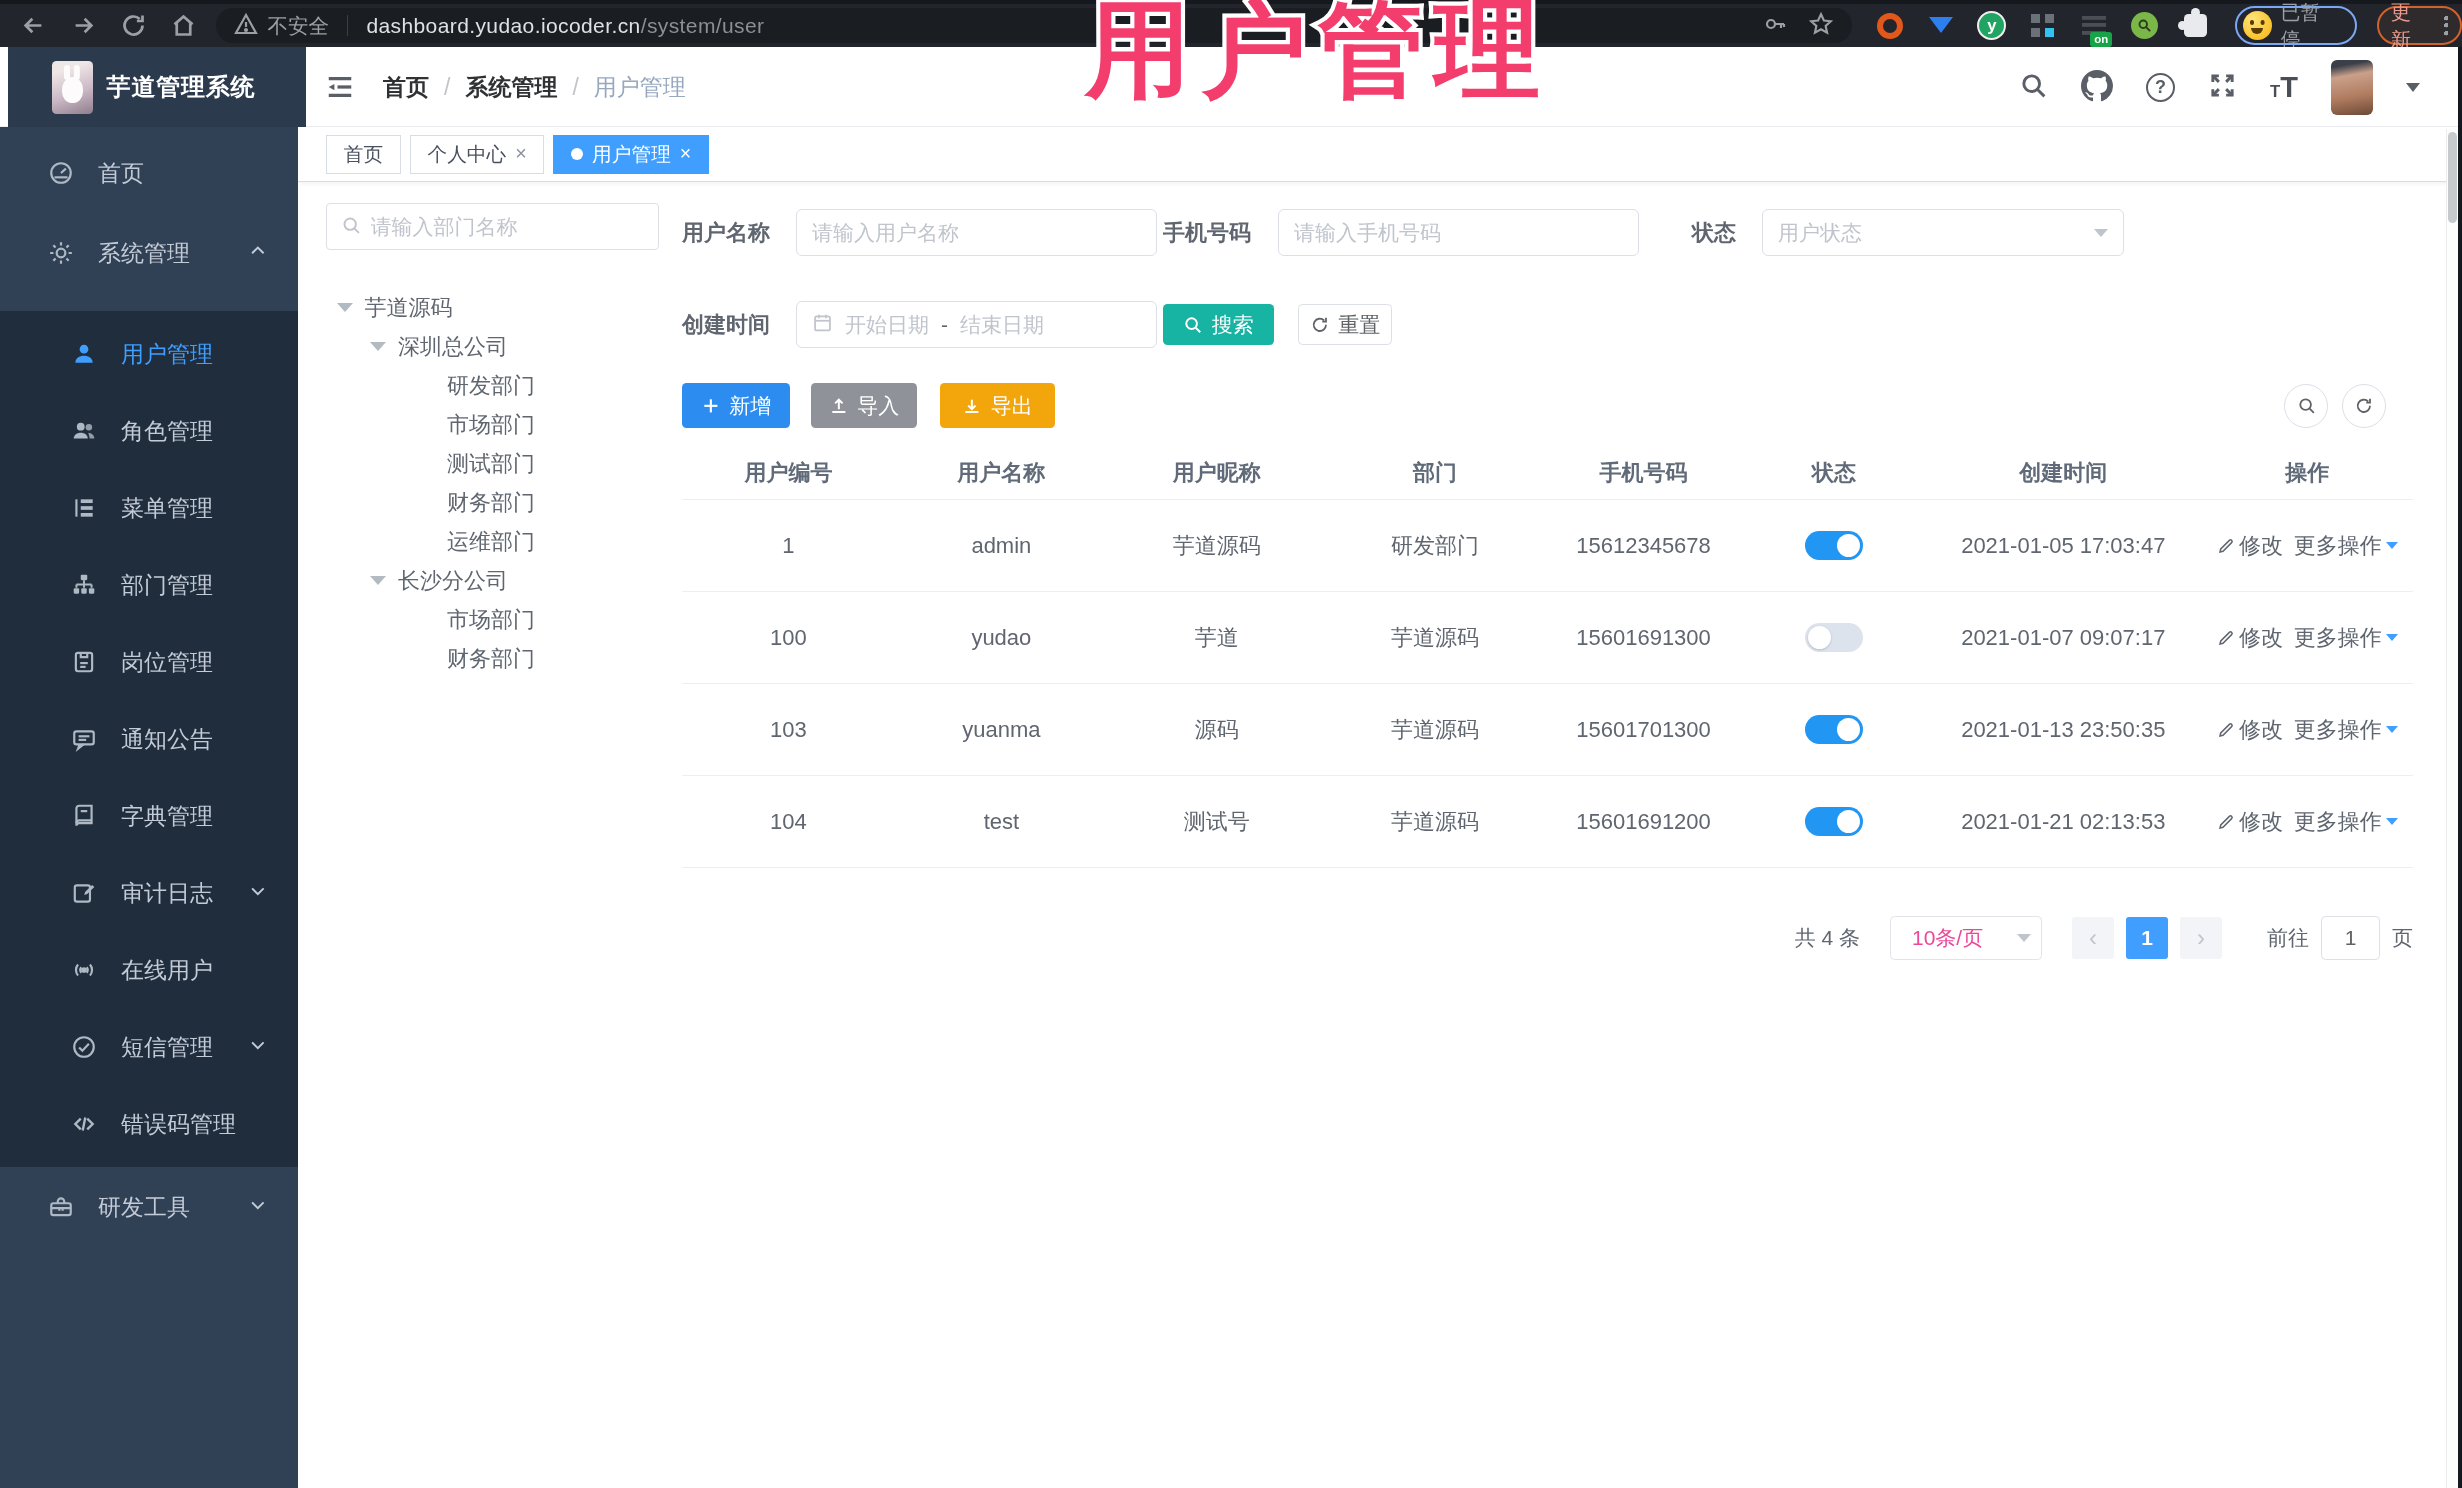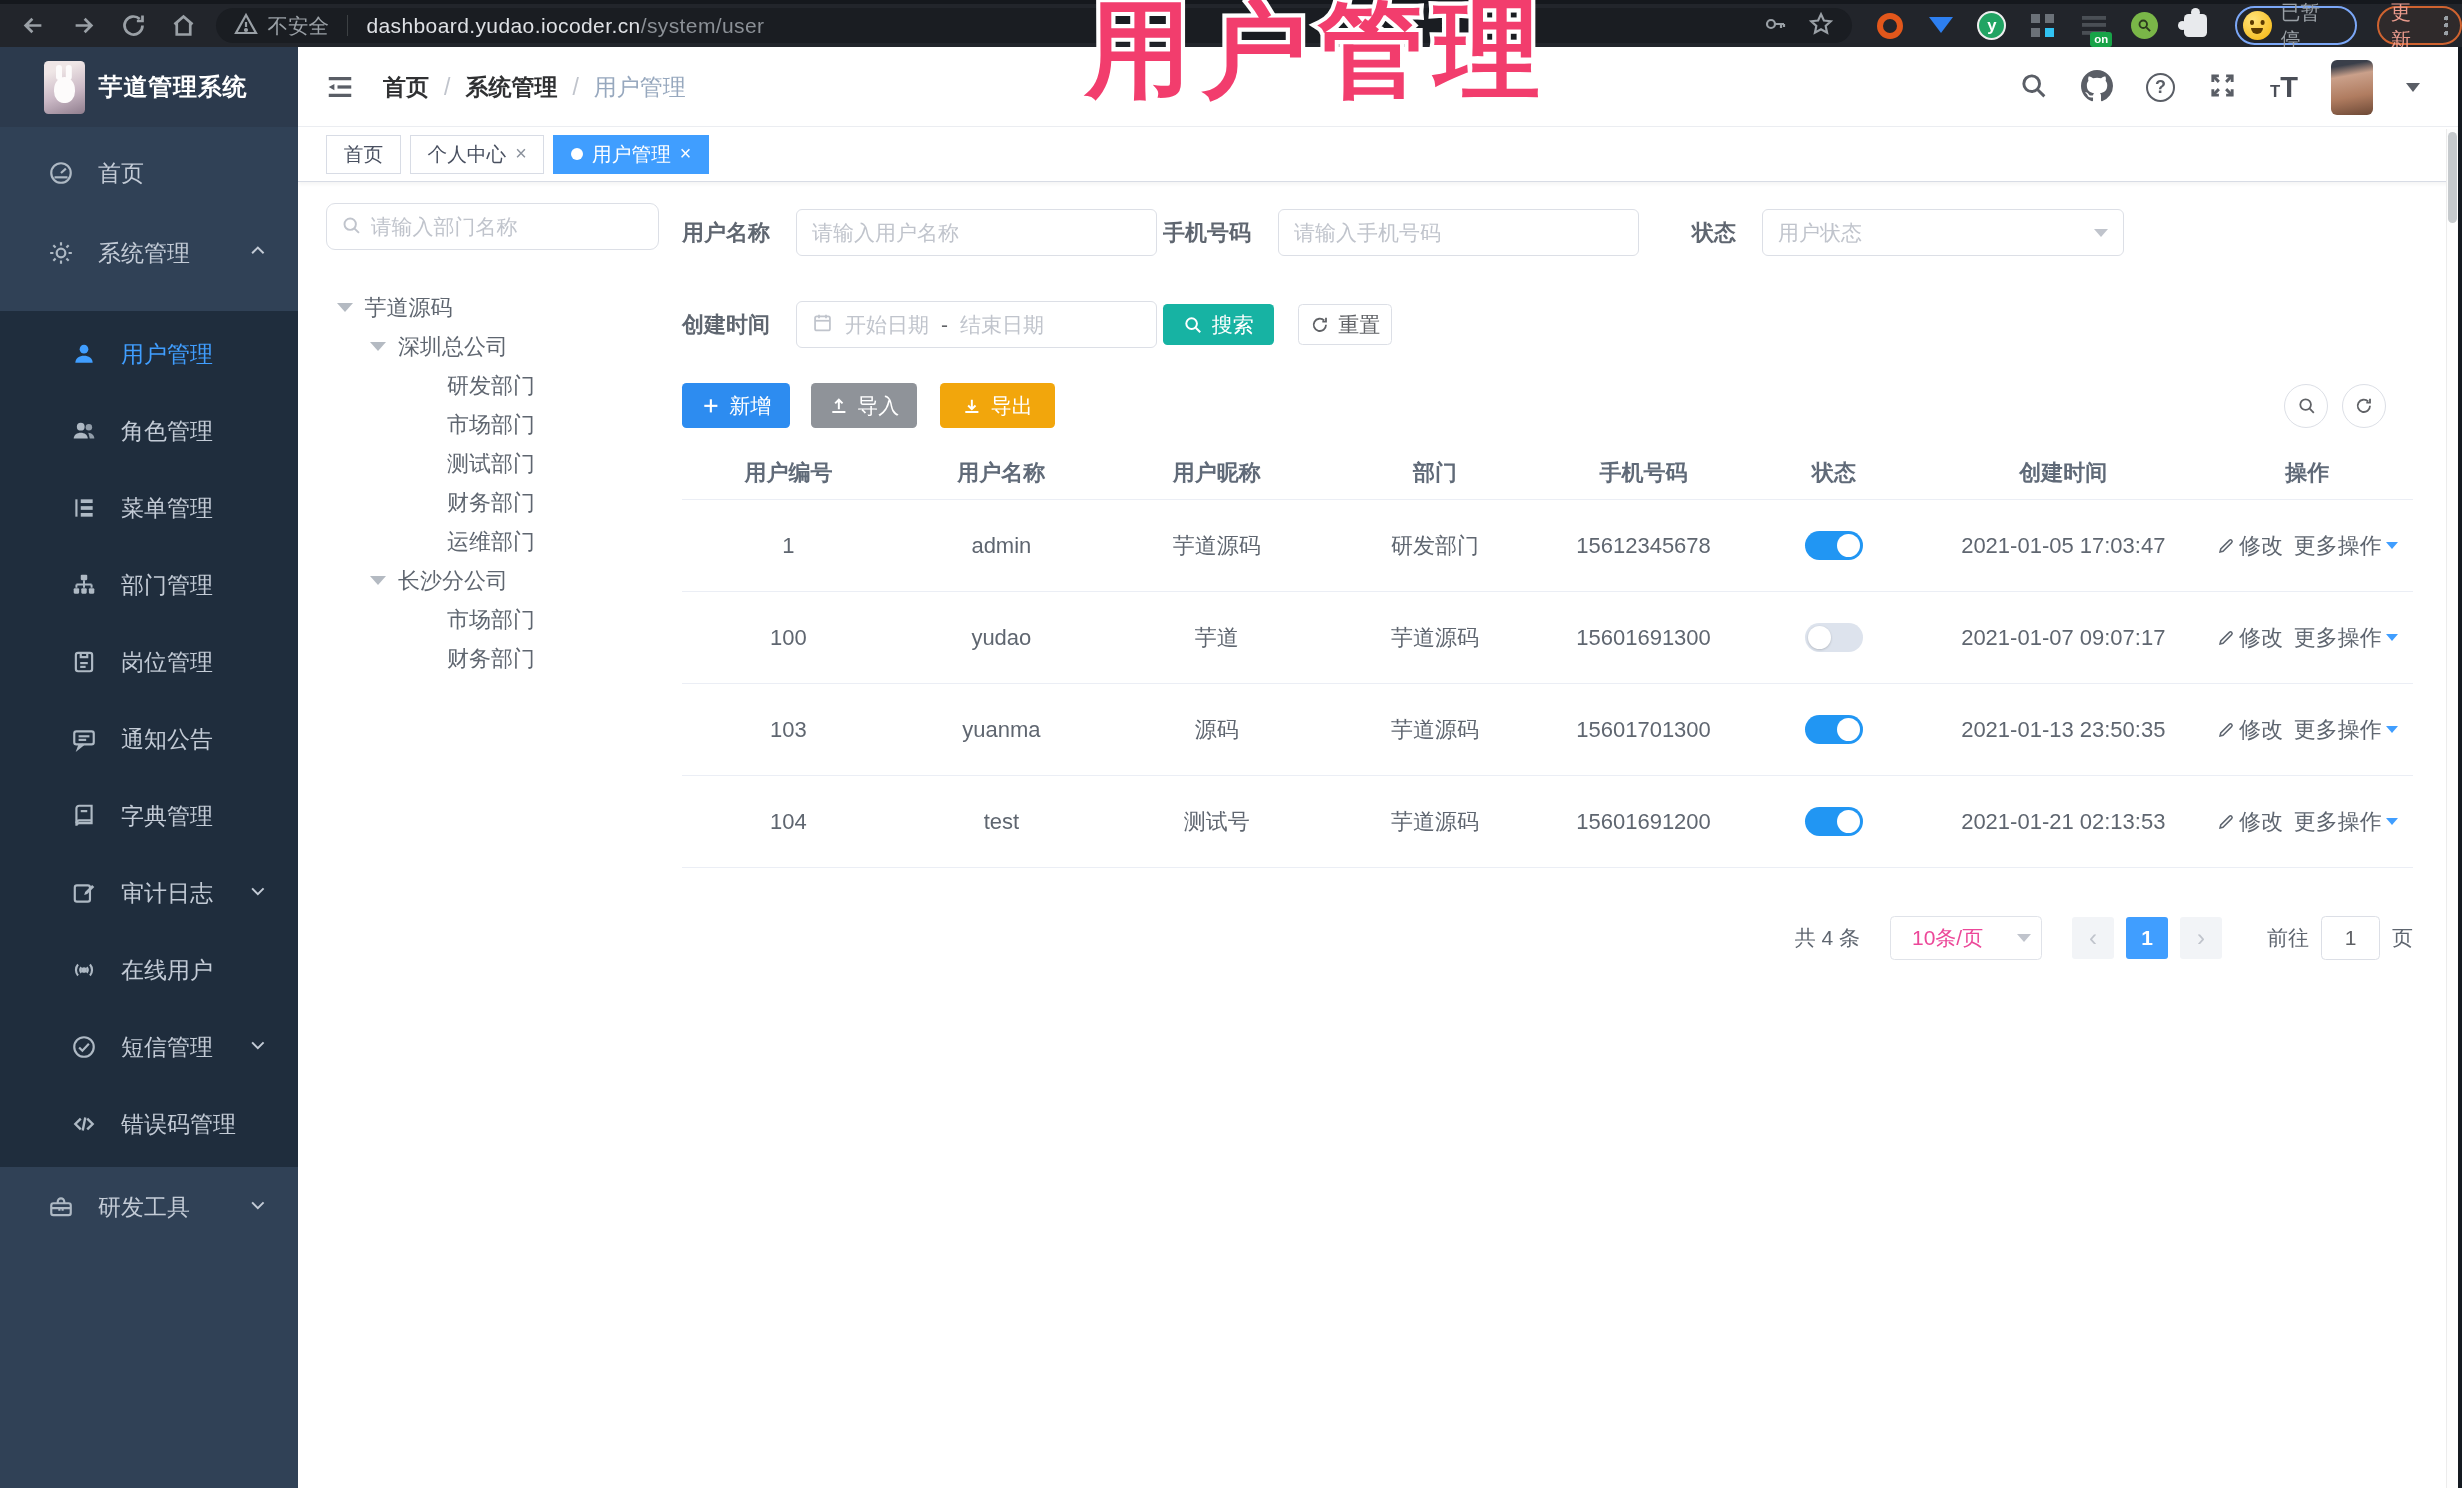--- a/index.html
+++ b/index.html
@@ -43,21 +43,21 @@
   .profile-chip .txt { color:#9aa0a6; font-size:19.7px; }
   .update-pill { margin-left:19.7px; height:39px; border:2.3px solid #cf6330; border-radius:21px; background:rgba(207,99,48,.08); display:flex; align-items:center; gap:12px; padding:0 12px; }
   .update-pill .txt { color:#eb9b8d; font-size:20.5px; }
   .vdots { width:4.5px; height:23px; background:
      radial-gradient(circle 2.3px, #9aa0a6 98%, transparent) center 1.5px/4.5px 4.5px no-repeat,
      radial-gradient(circle 2.3px, #9aa0a6 98%, transparent) center 9px/4.5px 4.5px no-repeat,
      radial-gradient(circle 2.3px, #9aa0a6 98%, transparent) center 16.7px/4.5px 4.5px no-repeat; }
 
   
   .app-header { position:absolute; left:0; top:47px; width:2462px; height:80px; background:#fff; border-bottom:0.8px solid #eceef2; }
-  .logo-block { position:absolute; left:0; top:0; width:298px; height:80px; background:#2c3a4d; display:flex; align-items:center; gap:13.6px; padding-left:44px; }
+  .logo-block { position:absolute; left:8px; top:0; width:298px; height:80px; background:#2c3a4d; display:flex; align-items:center; gap:13.6px; padding-left:44px; }
   .logo-avatar { width:41px; height:53px; border-radius:4.5px; background:linear-gradient(160deg,#efe6e6 20%,#cbb9c6 60%,#8f7d8d); position:relative; overflow:hidden; }
   .logo-avatar:before { content:""; position:absolute; left:9.8px; top:16.7px; width:21px; height:26px; border-radius:50% 50% 45% 45%; background:#fdfbfb; }
   .logo-avatar:after { content:""; position:absolute; left:12px; top:4.5px; width:6px; height:15px; border-radius:6px; background:#fdfbfb; box-shadow:9.8px 0 0 #fdfbfb; }
   .logo-title { color:#fff; font-size:24px; font-weight:bold; letter-spacing:0.8px; }
   .hamburger { position:absolute; left:324px; top:25px; color:#5a5e66; }
   .breadcrumb { position:absolute; left:383px; top:0; height:80px; display:flex; align-items:center; gap:15px; font-size:23px; }
   .bc-link { color:#303133; font-weight:600; }
   .bc-sep { color:#c0c4cc; font-weight:400; }
   .bc-current { color:#97a8be; }
   .header-right { position:absolute; right:42px; top:0; height:80px; display:flex; align-items:center; gap:33px; color:#5a5e66; }
@@ -81,21 +81,21 @@
   .menu-item .m-ic { width:27px; display:flex; justify-content:center; color:#aeb9c4; }
   .submenu { background:#1f2d3d; margin-top:18px; padding:4.5px 0; }
   .submenu .menu-item { height:77px; padding-left:70px; }
   .menu-item.active { color:#409eff; }
   .menu-item.active .m-ic { color:#409eff; }
   .m-caret { position:absolute; right:30px; }
   .gap-top { margin-top:12px; }
 
   
   .tree-panel { position:absolute; left:326px; top:203px; width:333px; }
-  .tree-search { height:47px; border:1.5px solid #dcdfe6; border-radius:9px; display:flex; align-items:center; padding:0 13.6px; gap:9px; color:#c0c4cc; background:#fff; }
+  .tree-search { height:47px; border:1.5px solid #dcdfe6; border-radius:4px; display:flex; align-items:center; padding:0 13.6px; gap:9px; color:#c0c4cc; background:#fff; }
   .tree-search input { border:none; outline:none; flex:1; font-size:21px; color:#606266; font-family:inherit; min-width:0; }
   .tree-search input::placeholder { color:#c0c4cc; }
   .tree-list { margin-top:38px; }
   .tree-node { height:39px; display:flex; align-items:center; font-size:22px; color:#5f6670; cursor:pointer; }
   .tree-node .t-caret { width:0; height:0; border-left:8.3px solid transparent; border-right:8.3px solid transparent; border-top:9.8px solid #b4bac2; margin-right:12px; }
   .lv0 { padding-left:10.6px; } .lv1 { padding-left:44px; } .lv2 { padding-left:121px; }
 
   
   .filters { position:absolute; left:682px; top:209px; width:1743px; }
   .f-row { display:flex; align-items:center; height:47px; }

